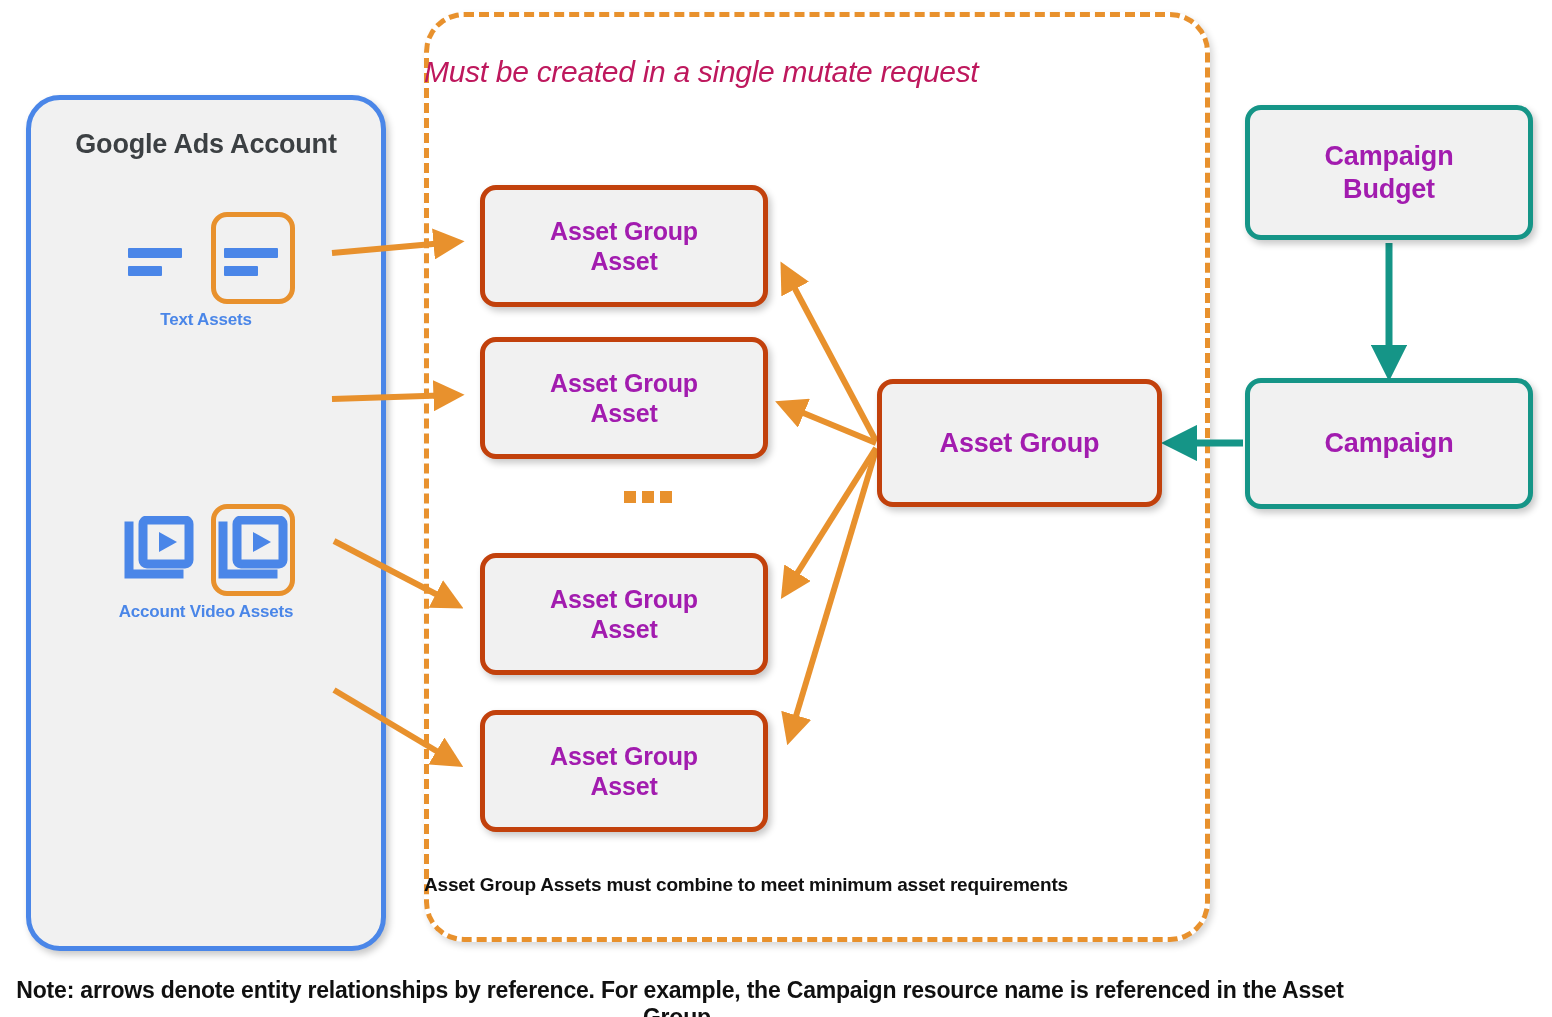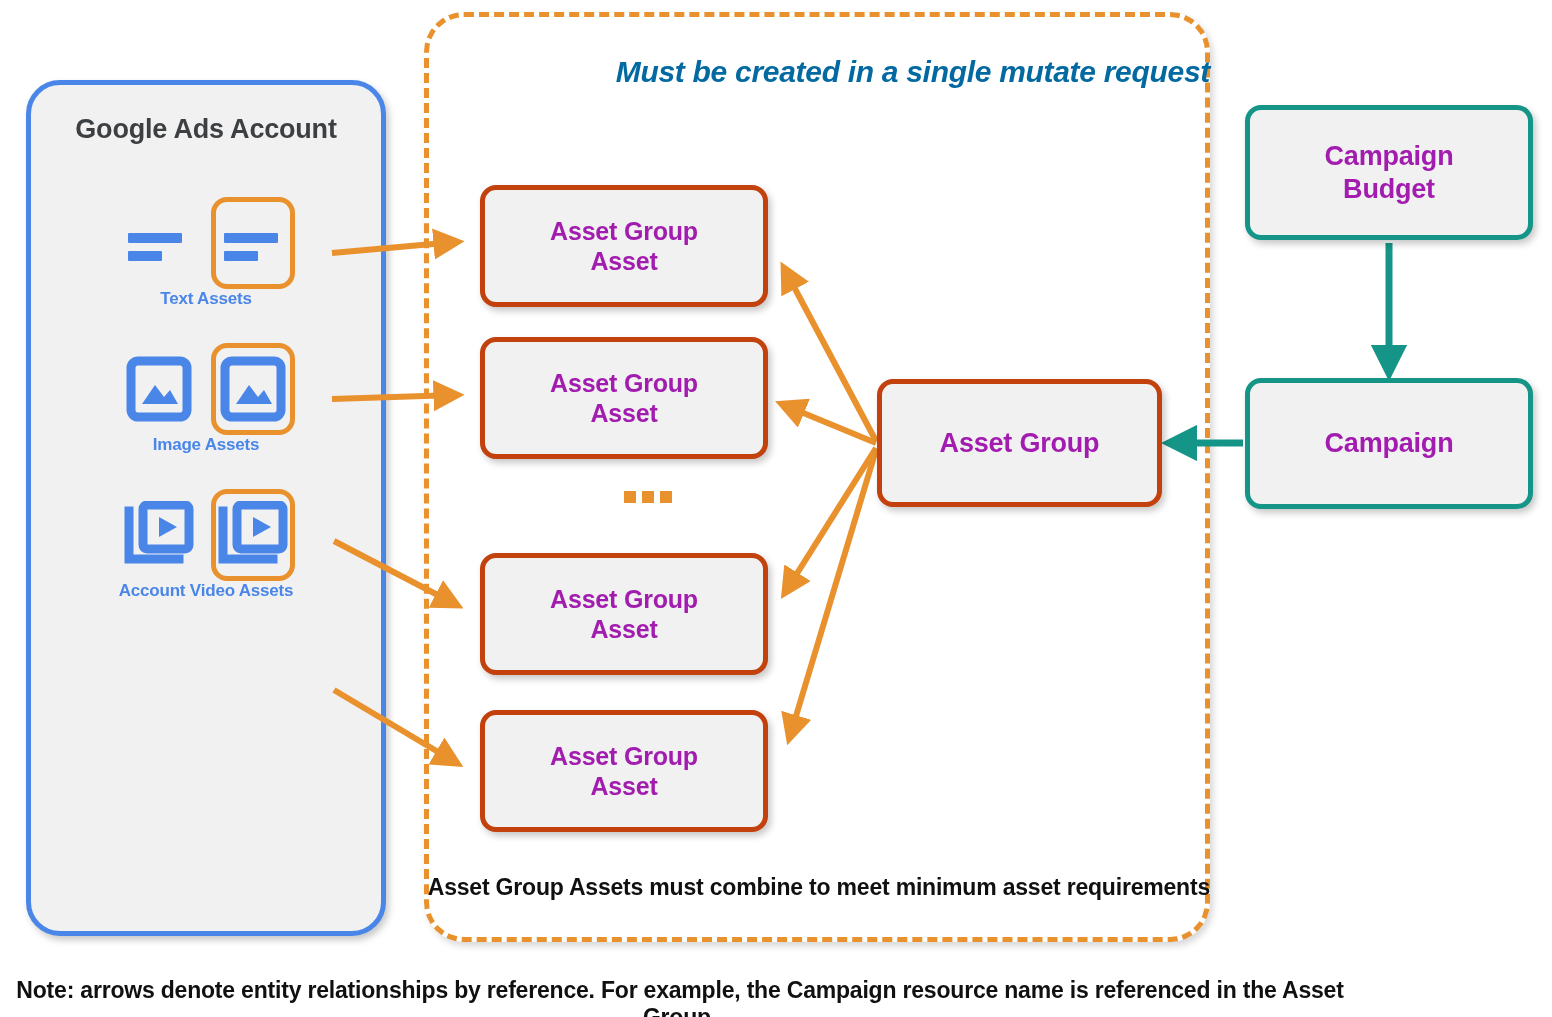--- a/index.html
+++ b/index.html
@@ -23,21 +23,21 @@
     top: 0;
     width: 1552px;
     height: 1017px;
   }
   #svg-arrows { z-index: 5; pointer-events: none; }
 
   
   #asset-library {
     position: absolute;
     left: 26px;
-    top: 80px;
+    top: 95px;
     width: 360px;
     height: 856px;
     box-sizing: border-box;
     border: 5px solid #4a86e8;
     border-radius: 34px;
     background: #f1f1f1;
     box-shadow: 3px 4px 7px rgba(0,0,0,0.22);
     z-index: 2;
   }
   #asset-library-title {
@@ -76,20 +76,21 @@
   }
   .icon-boxed {
     border: 5px solid #e8912d;
     border-radius: 16px;
   }
   .asset-label {
     text-align: center;
     font-size: 17px;
     font-weight: bold;
     color: #4a86e8;
+    margin-top: 6px;
     letter-spacing: -0.2px;
   }
 
   
   #mutate-group {
     position: absolute;
     left: 424px;
     top: 12px;
     width: 786px;
     height: 930px;
@@ -98,36 +99,36 @@
     border-radius: 40px;
     background: #ffffff;
     box-shadow: 3px 4px 7px rgba(0,0,0,0.16);
     z-index: 1;
   }
   #mutate-note {
     position: absolute;
     left: 424px;
     top: 52px;
     width: 786px;
-    text-align: right;
+    text-align: left;
     font-size: 30px;
     font-style: italic;
-    font-weight: bold;
-    color: #0369a1;
+    font-weight: normal;
+    color: #be185d;
     line-height: 1.32;
     z-index: 3;
     letter-spacing: -0.3px;
   }
   #combine-note {
     position: absolute;
     left: 424px;
     top: 874px;
     width: 786px;
-    text-align: right;
-    font-size: 23px;
+    text-align: left;
+    font-size: 19px;
     font-weight: bold;
     color: #101010;
     z-index: 3;
     letter-spacing: -0.2px;
   }
 
   
   .node {
     position: absolute;
     box-sizing: border-box;
@@ -218,37 +219,20 @@
         <div class="icon-boxed">
           <svg width="66" height="52" viewBox="0 0 66 52">
             <rect x="4" y="16" width="54" height="10" rx="1" fill="#4a86e8"></rect>
             <rect x="4" y="34" width="34" height="10" rx="1" fill="#4a86e8"></rect>
           </svg>
         </div>
       </div>
       <div class="asset-label">Text Assets</div>
     </div>
 
-    <div class="asset-row" style="top:258px">
-      <div class="asset-icons">
-        <div class="icon-plain">
-          <svg width="66" height="66" viewBox="0 0 66 66">
-            <rect x="5" y="5" width="56" height="56" rx="7" fill="none" stroke="#4a86e8" stroke-width="9"></rect>
-            <path d="M16 48 L29 29 L38 41 L44 34 L52 48 Z" fill="#4a86e8"></path>
-          </svg>
-        </div>
-        <div class="icon-boxed">
-          <svg width="66" height="66" viewBox="0 0 66 66">
-            <rect x="5" y="5" width="56" height="56" rx="7" fill="none" stroke="#4a86e8" stroke-width="9"></rect>
-            <path d="M16 48 L29 29 L38 41 L44 34 L52 48 Z" fill="#4a86e8"></path>
-          </svg>
-        </div>
-      </div>
-      <div class="asset-label">Image Assets</div>
-    </div>
 
     <div class="asset-row" style="top:404px">
       <div class="asset-icons">
         <div class="icon-plain">
           <svg width="72" height="68" viewBox="0 0 72 68">
             <path d="M6 10 L6 58 L56 58" fill="none" stroke="#4a86e8" stroke-width="9" stroke-linecap="square"></path>
             <rect x="20" y="4" width="46" height="44" rx="4" fill="none" stroke="#4a86e8" stroke-width="9"></rect>
             <path d="M36 16 L54 26 L36 36 Z" fill="#4a86e8"></path>
           </svg>
         </div>

